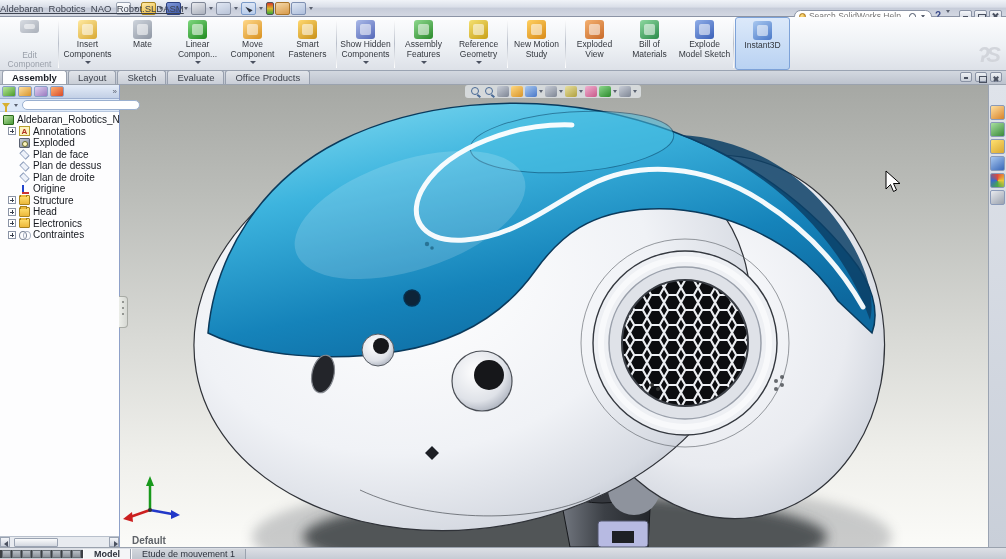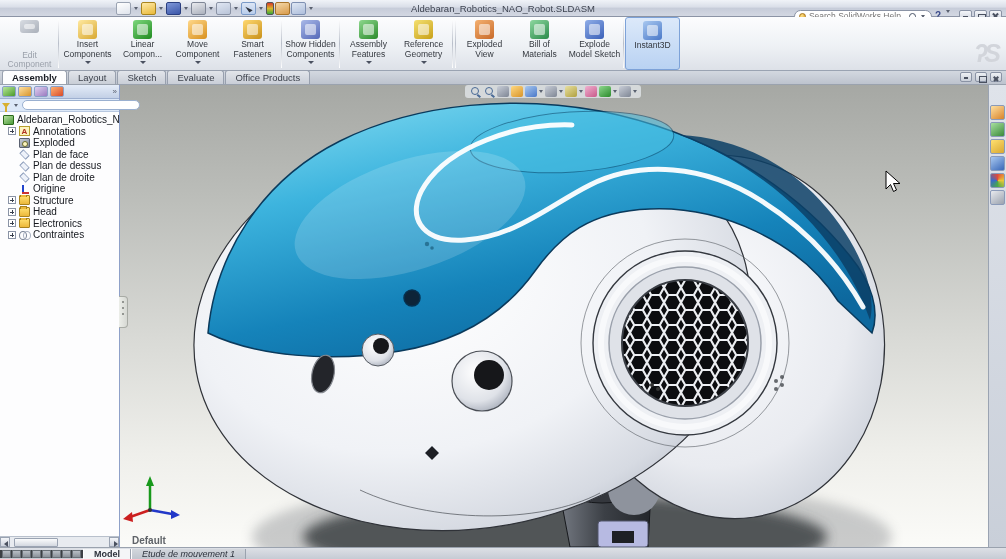--- a/index.html
+++ b/index.html
@@ -18,21 +18,21 @@
   .qi-open { background:linear-gradient(160deg,#ffe9a8,#e8b93a); border:1px solid #a8841e; }
   .qi-save { background:linear-gradient(160deg,#7e97d8,#3a56a8); border:1px solid #2a3f80; }
   .qi-print { background:linear-gradient(160deg,#e8eaee,#aab0bc); border:1px solid #7e8696; }
   .qi-undo { background:linear-gradient(160deg,#dfe6f2,#b9c4d8); border:1px solid #8a93a5; }
   .qi-select { background:linear-gradient(180deg,#dce6f5,#b9cdeb); border:1px solid #7a9ac8; }
   .qi-select::before { content:""; position:absolute; left:5px; top:2px; border-left:4px solid #2a2f38; border-top:7px solid transparent; border-bottom:0 solid transparent; transform:rotate(-35deg); }
   .qi-stoplight { width:8px; background:linear-gradient(180deg,#d83a2a 0%,#d8b82a 50%,#3aa83a 100%); border:1px solid #555; }
   .qi-props { background:linear-gradient(160deg,#f4d8a8,#d89a4a); border:1px solid #a8742a; }
   .qi-window { background:linear-gradient(160deg,#dfe8f4,#aebedb); border:1px solid #7e90b2; }
   .mini-caret { width:0; height:0; border-top:3px solid #5a6170; border-left:2.5px solid transparent; border-right:2.5px solid transparent; margin:0 2px; }
-  .doc-title { position:absolute; left:0; right:0; text-align:center; font-size:9.5px; color:#3d4350; pointer-events:none; }
+  .doc-title { position:absolute; left:0; right:0; font-size:9.5px; color:#3d4350; pointer-events:none;text-decoration:underline; }
   .tb-right { margin-left:auto; display:flex; align-items:flex-start; gap:3px; padding-right:4px; position:relative;margin-top:16px; }
   .searchbox { display:flex; align-items:center; gap:3px; width:138px; height:13px; background:#fff; border:1px solid #8a93a5; border-radius:7px; padding:0 4px; }
   .key-ico { width:7px; height:7px; border-radius:50%; background:radial-gradient(circle at 35% 35%,#ffe28a,#d89a1e); border:1px solid #a8741a; }
   .searchbox input { flex:1; border:none; outline:none; font-size:8.5px; color:#8a8f98; background:transparent; font-family:"Liberation Sans",sans-serif; width:80px; }
   .mag { width:7px; height:7px; border:1.5px solid #4a5568; border-radius:50%; position:relative; }
   .mag::after { content:""; position:absolute; width:4px; height:1.5px; background:#4a5568; right:-3px; bottom:-1px; transform:rotate(40deg); }
   .help-q { font-size:10px; font-weight:bold; color:#3a4a8a; }
   .winctl { display:flex; gap:2px; margin-left:4px; }
   .wbtn { width:13px; height:11px; border:1px solid #8a93a5; border-radius:2px; background:linear-gradient(180deg,#f4f6f9,#ccd2dd); position:relative; }
   .wbtn.min::after { content:""; position:absolute; left:3px; right:3px; bottom:2px; height:2px; background:#4a5160; }
@@ -50,21 +50,21 @@
   .ri { width:19px; height:19px; border-radius:3px; position:relative; }
   .ri::before { content:""; position:absolute; inset:4px; background:rgba(255,255,255,.55); border-radius:2px; }
   .ri-edit{background:linear-gradient(145deg,#d8dce2,#aab0ba);} .ri-insert{background:linear-gradient(145deg,#ffe9a0,#d8a832);}
   .ri-mate{background:linear-gradient(145deg,#cfd5dd,#8e96a3);} .ri-linear{background:linear-gradient(145deg,#7ed87e,#1f8a1f);}
   .ri-smart{background:linear-gradient(145deg,#ffd870,#c89018);} .ri-move{background:linear-gradient(145deg,#ffd88a,#d8901e);}
   .ri-hidden{background:linear-gradient(145deg,#aab9e8,#5468b8);} .ri-asmfeat{background:linear-gradient(145deg,#8ed88e,#2a8a2a);}
   .ri-refgeo{background:linear-gradient(145deg,#f4e070,#c8a018);} .ri-motion{background:linear-gradient(145deg,#ffd060,#d88a18);}
   .ri-bom{background:linear-gradient(145deg,#8ed8a0,#2a8a4a);} .ri-explview{background:linear-gradient(145deg,#f4b070,#c86a2a);}
   .ri-explline{background:linear-gradient(145deg,#90aee8,#3a60b8);} .ri-instant{background:linear-gradient(145deg,#a8c8f0,#4a78c8);}
   .rcaret { width:0; height:0; border-top:3.5px solid #4a5160; border-left:3px solid transparent; border-right:3px solid transparent; margin-top:1px; }
-  .ds-mark { position:absolute; right:8px; bottom:2px; font-size:25px; font-style:italic; color:#d2d5db; font-weight:bold; letter-spacing:-3px; }
+  .ds-mark { position:absolute; right:8px; bottom:2px; font-size:22px; font-style:italic; color:#d2d5db; font-weight:bold; letter-spacing:-3px; }
 
   
   .tabrow { height:14px; background:linear-gradient(180deg,#d3d8e0,#bdc3ce); border-bottom:1px solid #9aa2ae; display:flex; align-items:flex-end; padding-left:2px; position:relative; }
   .ctab { font-size:9.5px; padding:1px 9px 1px; margin-right:1px; border:1px solid #98a0ae; border-bottom:none; border-radius:3px 3px 0 0; background:linear-gradient(180deg,#e2e5ea,#c9ced7); color:#3d424c; }
   .ctab.active { background:#fdfdfe; font-weight:bold; color:#1a1d24; }
   .docctl { position:absolute; right:4px; top:1px; display:flex; gap:3px; }
   .docctl .wbtn { width:12px; height:10px; background:linear-gradient(180deg,#eef1f5,#c9cfd9); }
 
   
   .main { position:relative; display:flex; height:462px; }
@@ -132,21 +132,21 @@
   .tp-home{background:linear-gradient(145deg,#ffe0a0,#d8842a);} .tp-lib{background:linear-gradient(145deg,#a8e0a0,#3a8a3a);}
   .tp-file{background:linear-gradient(145deg,#ffe070,#d8a832);} .tp-pal{background:linear-gradient(145deg,#a8c8f0,#3a68b8);}
   .tp-app{background:conic-gradient(#e04a3a,#e8c83a,#4aa84a,#3a6ac8,#e04a3a);} .tp-prop{background:linear-gradient(145deg,#e8eaee,#9aa2ae);}
 
   
   .bottombar { height:12px; background:linear-gradient(180deg,#dde0e6,#c6cbd4); border-top:1px solid #9aa2ae; display:flex; align-items:center; font-size:9px; }
   .navbtns { display:flex; align-items:center; gap:1px; padding:0 2px; background:#3c3f44; }
   .navbtns i { width:9px; height:8px; background:linear-gradient(180deg,#b9bec6,#8a9099); border:1px solid #6a7078; }
   .btab { display:flex; align-items:center; padding:0 10px; border-right:1px solid #9aa2ae; border-left:1px solid #fdfdfe; color:#2d323c; }
   .btab.active { background:#f4f5f7; font-weight:bold; }
-  .btab:not(.active) { background:linear-gradient(180deg,#d3d7dd,#bfc5cе); background:linear-gradient(180deg,#d3d7dd,#bfc5ce);font-style:italic; }
+  .btab:not(.active) { background:linear-gradient(180deg,#d3d7dd,#bfc5cе); background:linear-gradient(180deg,#d3d7dd,#bfc5ce); }
 </style>
 </head>
 <body>
 
 <div class="app">
 
   <div class="titlebar">
     <div class="sw-logo">
       <span class="sw-logo-mark">W</span>
       <span class="sw-logo-text">SOLIDWORKS</span>
@@ -193,20 +193,24 @@
         <span class="ri ri-edit"></span>
         <span class="lbl">Edit Component</span>
       </div>
     <div class="rdiv"></div>
     <div class="rbtn">
         <span class="ri ri-insert"></span>
         <span class="lbl">Insert Components</span>
         <span class="rcaret"></span>
       </div>
     <div class="rbtn">
+        <span class="ri ri-mate"></span>
+        <span class="lbl">Mate</span>
+      </div>
+    <div class="rbtn">
         <span class="ri ri-linear"></span>
         <span class="lbl">Linear Compon...</span>
         <span class="rcaret"></span>
       </div>
     <div class="rbtn">
         <span class="ri ri-move"></span>
         <span class="lbl">Move Component</span>
         <span class="rcaret"></span>
       </div>
     <div class="rbtn">
@@ -224,20 +228,24 @@
         <span class="ri ri-asmfeat"></span>
         <span class="lbl">Assembly Features</span>
         <span class="rcaret"></span>
       </div>
     <div class="rbtn">
         <span class="ri ri-refgeo"></span>
         <span class="lbl">Reference Geometry</span>
         <span class="rcaret"></span>
       </div>
     <div class="rdiv"></div>
+    <div class="rbtn">
+        <span class="ri ri-motion"></span>
+        <span class="lbl">New Motion Study</span>
+      </div>
     <div class="rdiv"></div>
     <div class="rbtn">
         <span class="ri ri-explview"></span>
         <span class="lbl">Exploded View</span>
       </div>
     <div class="rbtn">
         <span class="ri ri-bom"></span>
         <span class="lbl">Bill of Materials</span>
       </div>
     <div class="rbtn">

